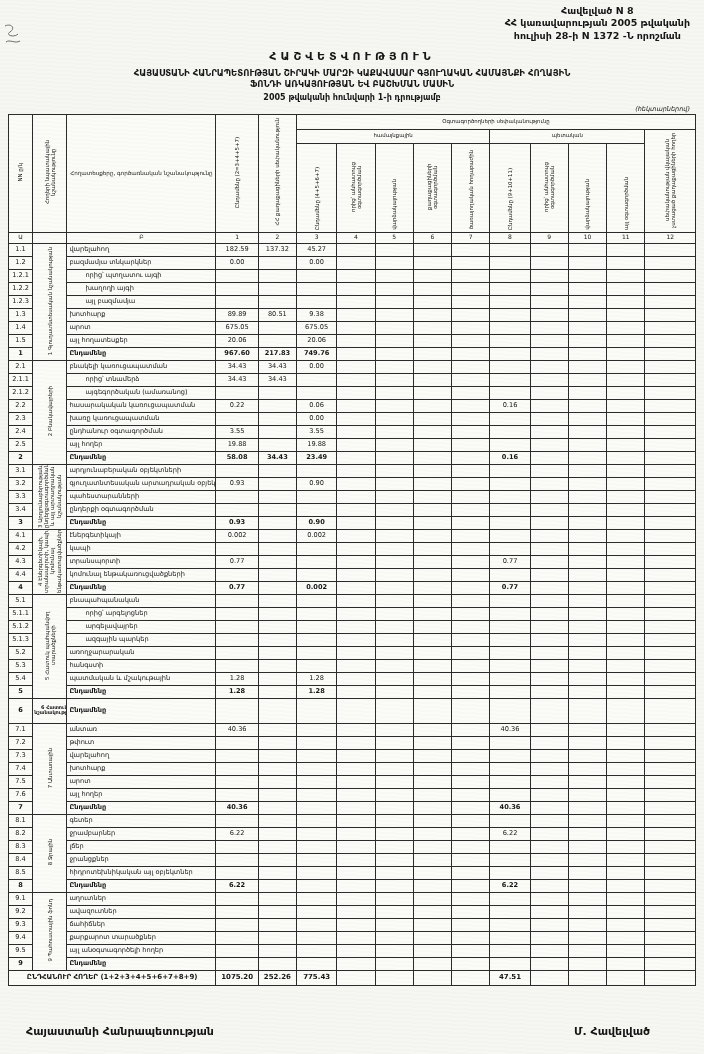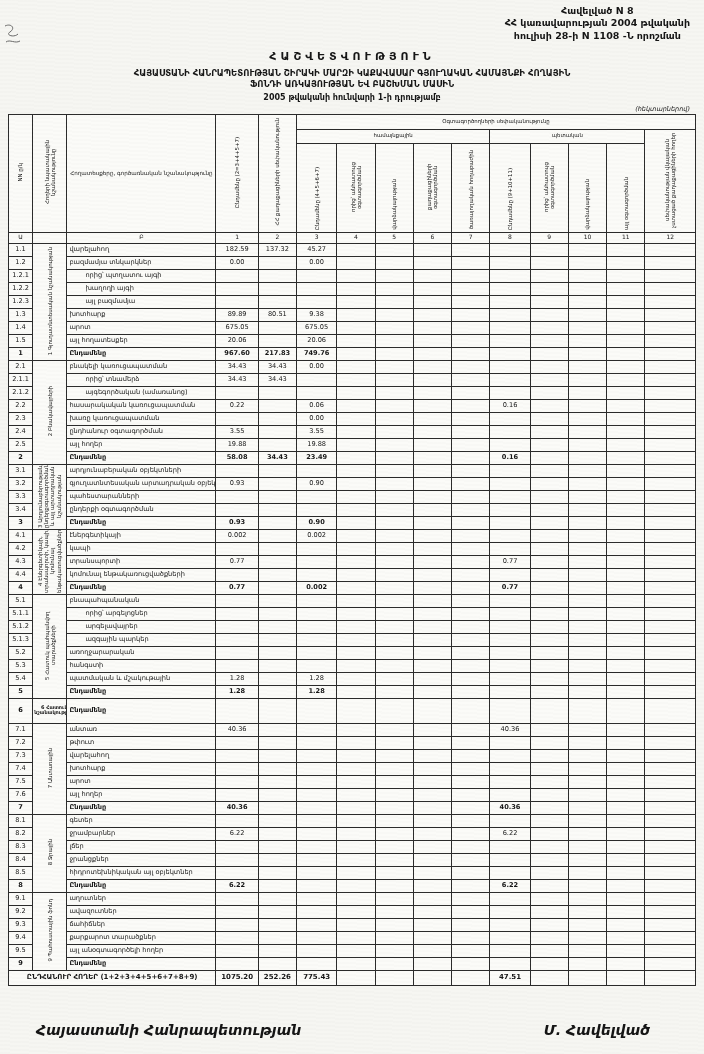--- a/index.html
+++ b/index.html
@@ -62,36 +62,36 @@
   td.sec .vtext{max-height:100%;}
   td.sec .htext{font-size:5px;line-height:1.1;display:inline-block;}
   td.name{text-align:left;padding-left:2px;white-space:nowrap;}
   td.name.ind{padding-left:18px;}
   td.val{text-align:center;}
   tr.trow td{font-weight:bold;}
   tr.tall td{height:24px;}
   tr.grand td{height:14px;font-size:7px;font-weight:bold;}
   td.gname{text-align:center;font-size:6.8px;white-space:nowrap;}
 
-  .footer{position:absolute;left:36px;right:26px;bottom:14px;font-size:14px;font-weight:bold;line-height:1.45;font-style:italic;}
+  .footer{position:absolute;left:26px;right:26px;bottom:14px;font-size:11px;font-weight:bold;line-height:1.45;}
   .footer .sig{position:absolute;right:28px;bottom:0;}
 </style>
 </head>
 <body>
 
 <div class="page">
 
   <svg class="scribble" width="22" height="26" viewBox="0 0 22 26">
     <path d="M3 4 C 9 1, 14 6, 8 10 C 3 13, 12 16, 16 12 M4 20 C 8 17, 13 22, 18 19" fill="none" stroke="#444" stroke-width="1"></path>
   </svg>
 
   <div class="top-right">
     <div>Հավելված N 8</div>
-    <div>ՀՀ կառավարության 2004 թվականի</div>
-    <div>հուլիսի 28-ի N 1108 -Ն որոշման</div>
+    <div>ՀՀ կառավարության 2005 թվականի</div>
+    <div>հուլիսի 28-ի N 1372 -Ն որոշման</div>
   </div>
 
   <div class="titles">
     <div class="t-report">ՀԱՇՎԵՏՎՈՒԹՅՈՒՆ</div>
     <div class="t-line">ՀԱՅԱՍՏԱՆԻ ՀԱՆՐԱՊԵՏՈՒԹՅԱՆ ՇԻՐԱԿԻ ՄԱՐԶԻ ԿԱՔԱՎԱՍԱՐ ԳՅՈՒՂԱԿԱՆ ՀԱՄԱՅՆՔԻ ՀՈՂԱՅԻՆ</div>
     <div class="t-line">ՖՈՆԴԻ ԱՌԿԱՅՈՒԹՅԱՆ ԵՎ ԲԱՇԽՄԱՆ ՄԱՍԻՆ</div>
     <div class="t-date">2005 թվականի հունվարի 1-ի դրությամբ</div>
   </div>
 
   <div class="units">(հեկտարներով)</div>

